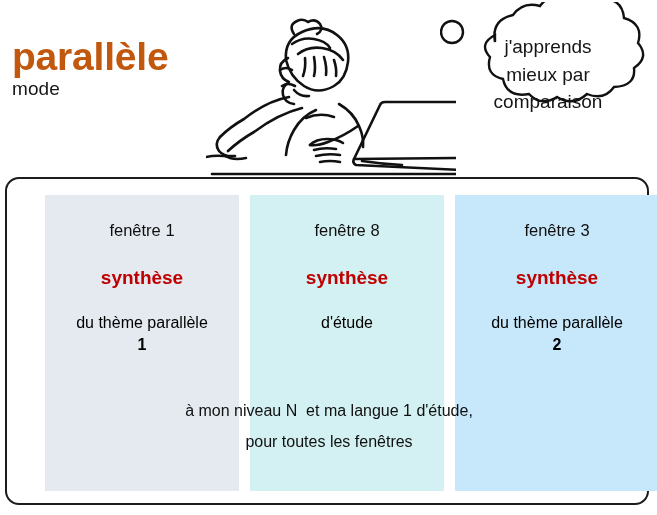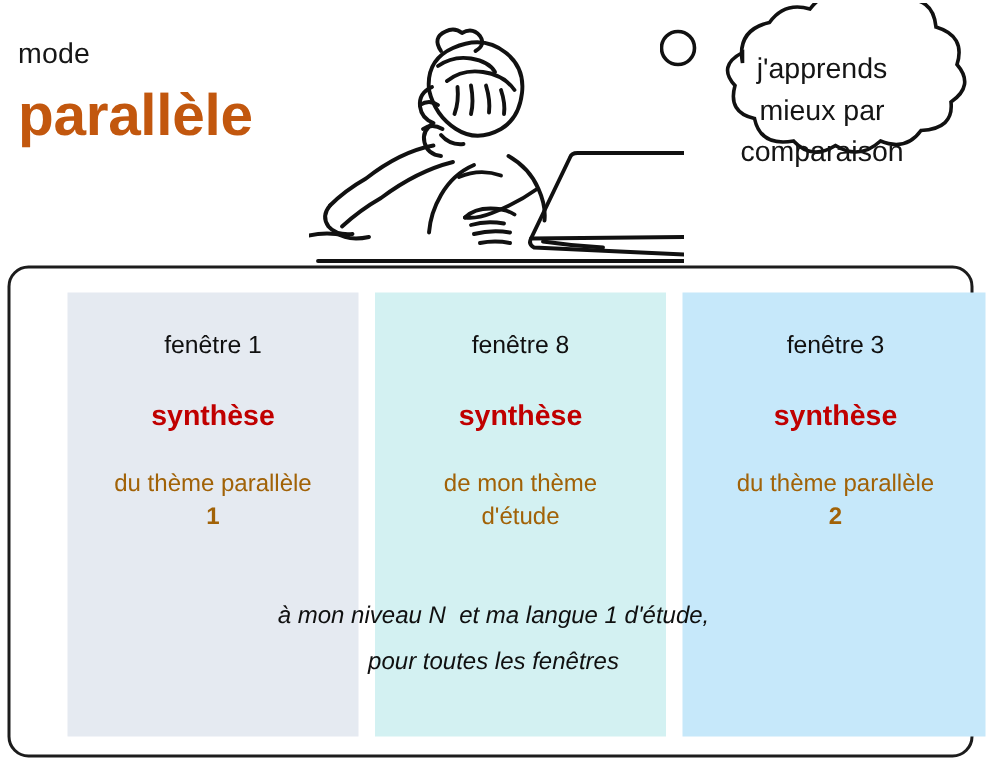--- a/index.html
+++ b/index.html
@@ -118,50 +118,49 @@
   }
   .synthese {
     font-size: 19px;
     font-weight: bold;
     color: #c00000;
     margin-top: 26px;
     line-height: 1.2;
   }
   .detail {
     font-size: 16px;
-    color: #a16207;
+    color: #000000;
     margin-top: 22px;
     line-height: 1.38;
     padding: 0 2px;
   }
   .detail .num { font-weight: bold; display: block; }
   .detail .line { display: block; }
 
   #footnote {
     position: absolute;
     left: 0;
     top: 216px;
     width: 644px;
     text-align: center;
     font-size: 16px;
     color: #101010;
     line-height: 1.95;
     pointer-events: none;
-    font-style: italic;
   }
   #footnote div { white-space: pre; }
 </style>
 </head>
 <body>
 
 <div id="header">
 
   <div id="title-block">
+    <div id="title-parallele">parallèle</div>
     <div id="title-mode">mode</div>
-    <div id="title-parallele">parallèle</div>
   </div>
 
   <svg id="illustration" viewBox="0 0 250 180" xmlns="http://www.w3.org/2000/svg">
     <g fill="none" stroke="#111111" stroke-width="2.6" stroke-linecap="round" stroke-linejoin="round">
 
       <path d="M88 36 q-6 -9 3 -13 q6 -3 11 1 q7 -4 12 2 q4 6 -3 10"></path>
       <path d="M86 46 q10 -7 22 -5 q12 2 16 9"></path>
 
       <path d="M80 62 q-2 -20 16 -28 q20 -9 35 3 q13 10 11 27 q-2 17 -14 24 q-16 9 -30 0 q-14 -9 -18 -26z"></path>
 
@@ -253,21 +252,20 @@
           <span class="num">1</span>
         </div>
       </div>
     </div>
 
     <div class="column col-2">
       <div class="col-inner">
         <div class="window-label">fenêtre 8</div>
         <div class="synthese">synthèse</div>
         <div class="detail">
-          <span class="line">de mon thème</span>
           <span class="line">d'étude</span>
         </div>
       </div>
     </div>
 
     <div class="column col-3">
       <div class="col-inner">
         <div class="window-label">fenêtre 3</div>
         <div class="synthese">synthèse</div>
         <div class="detail">

